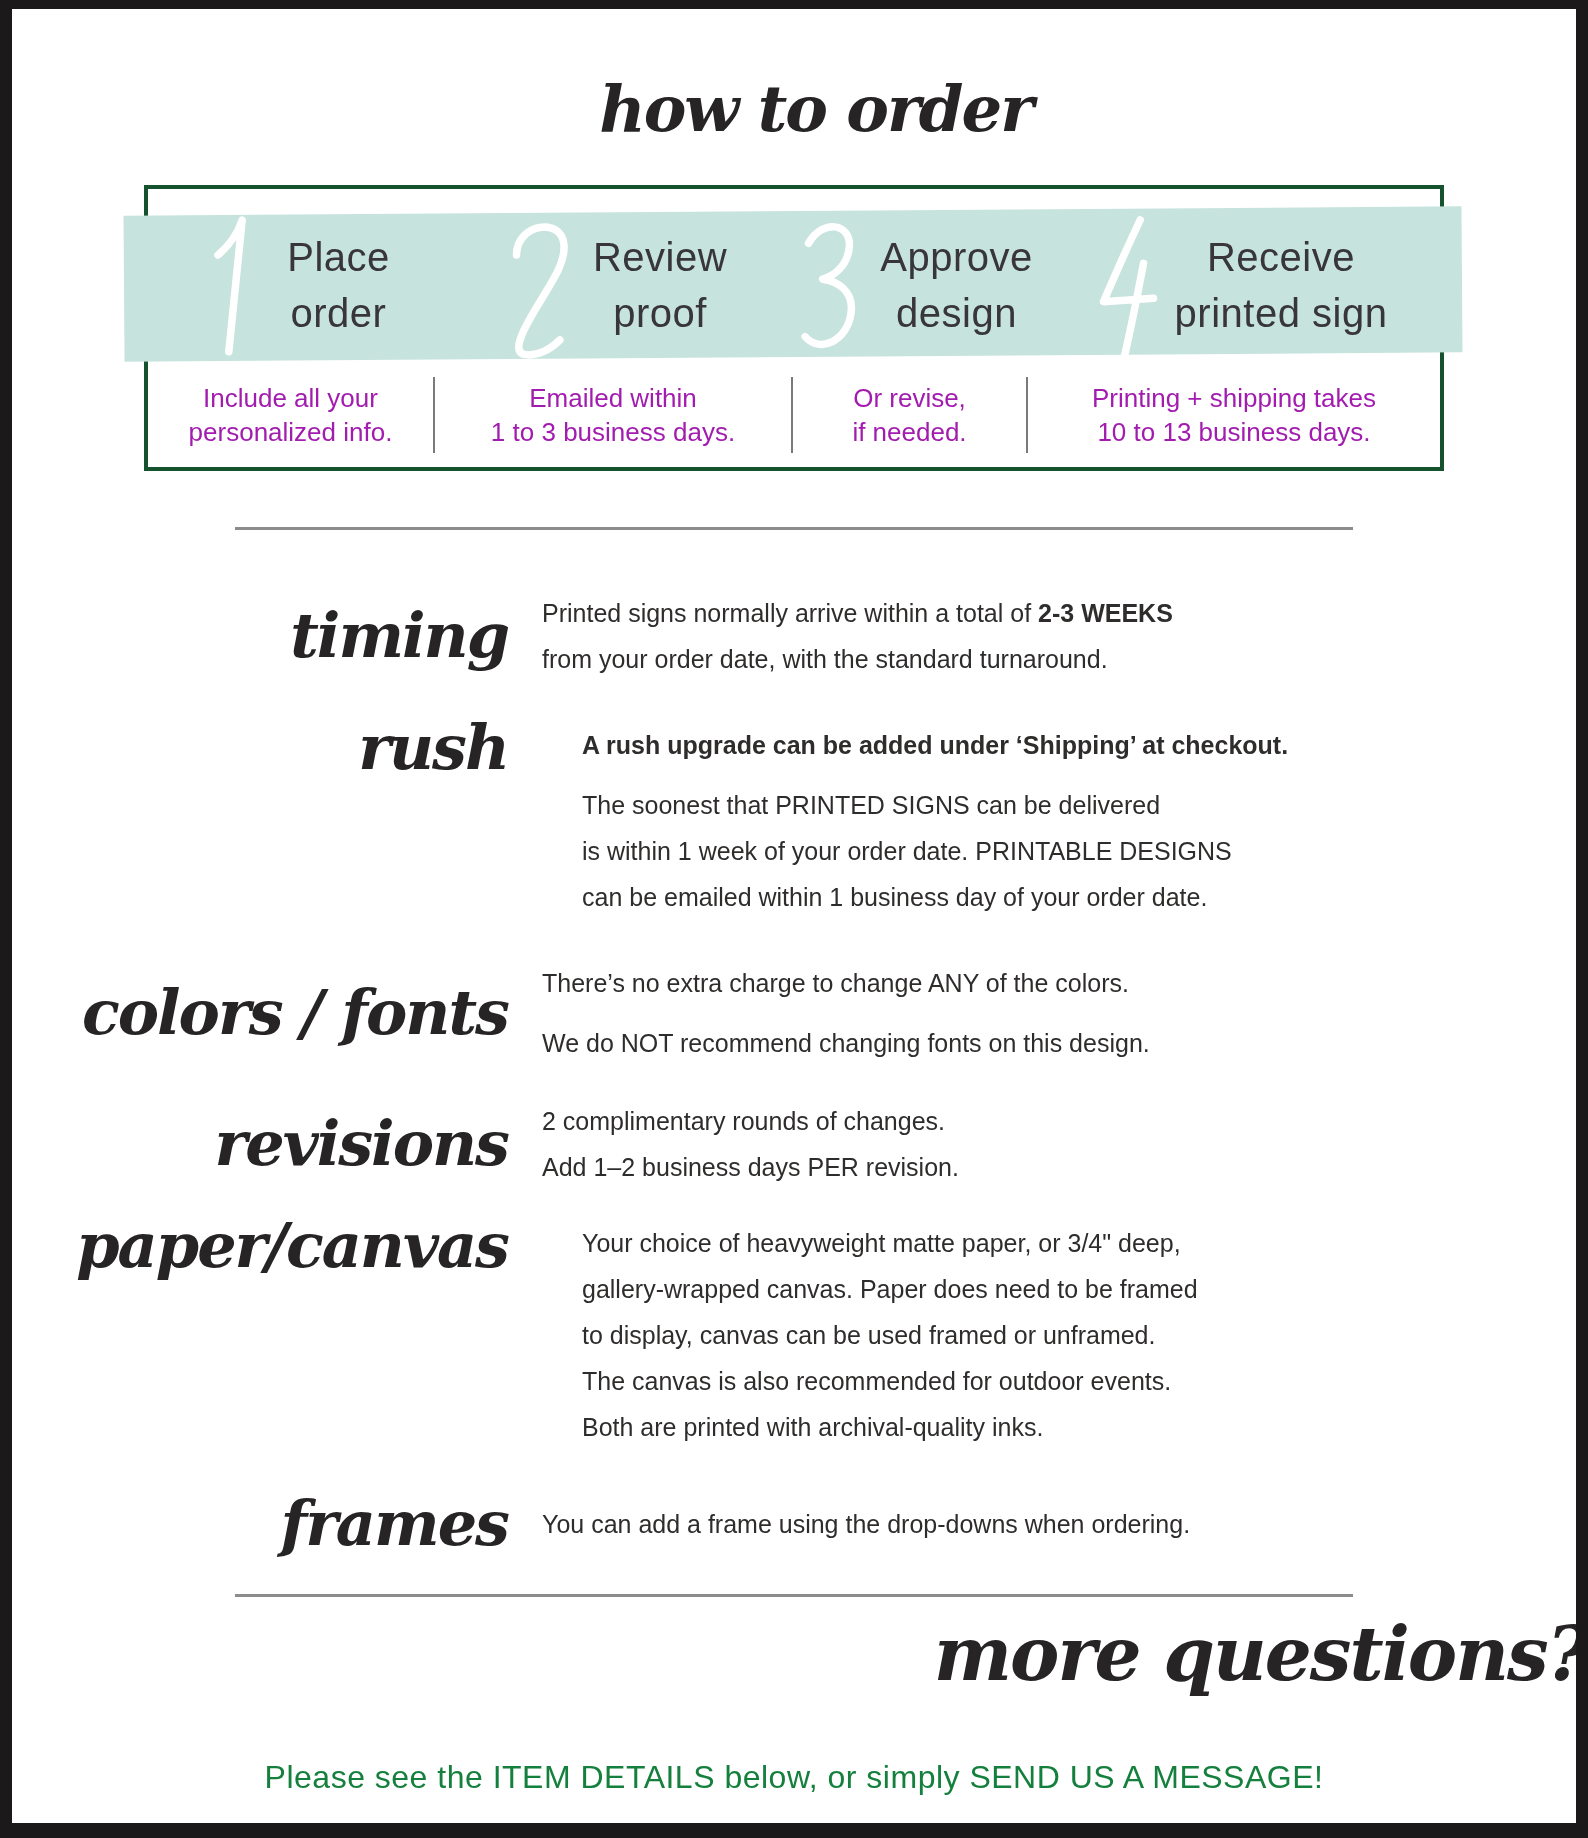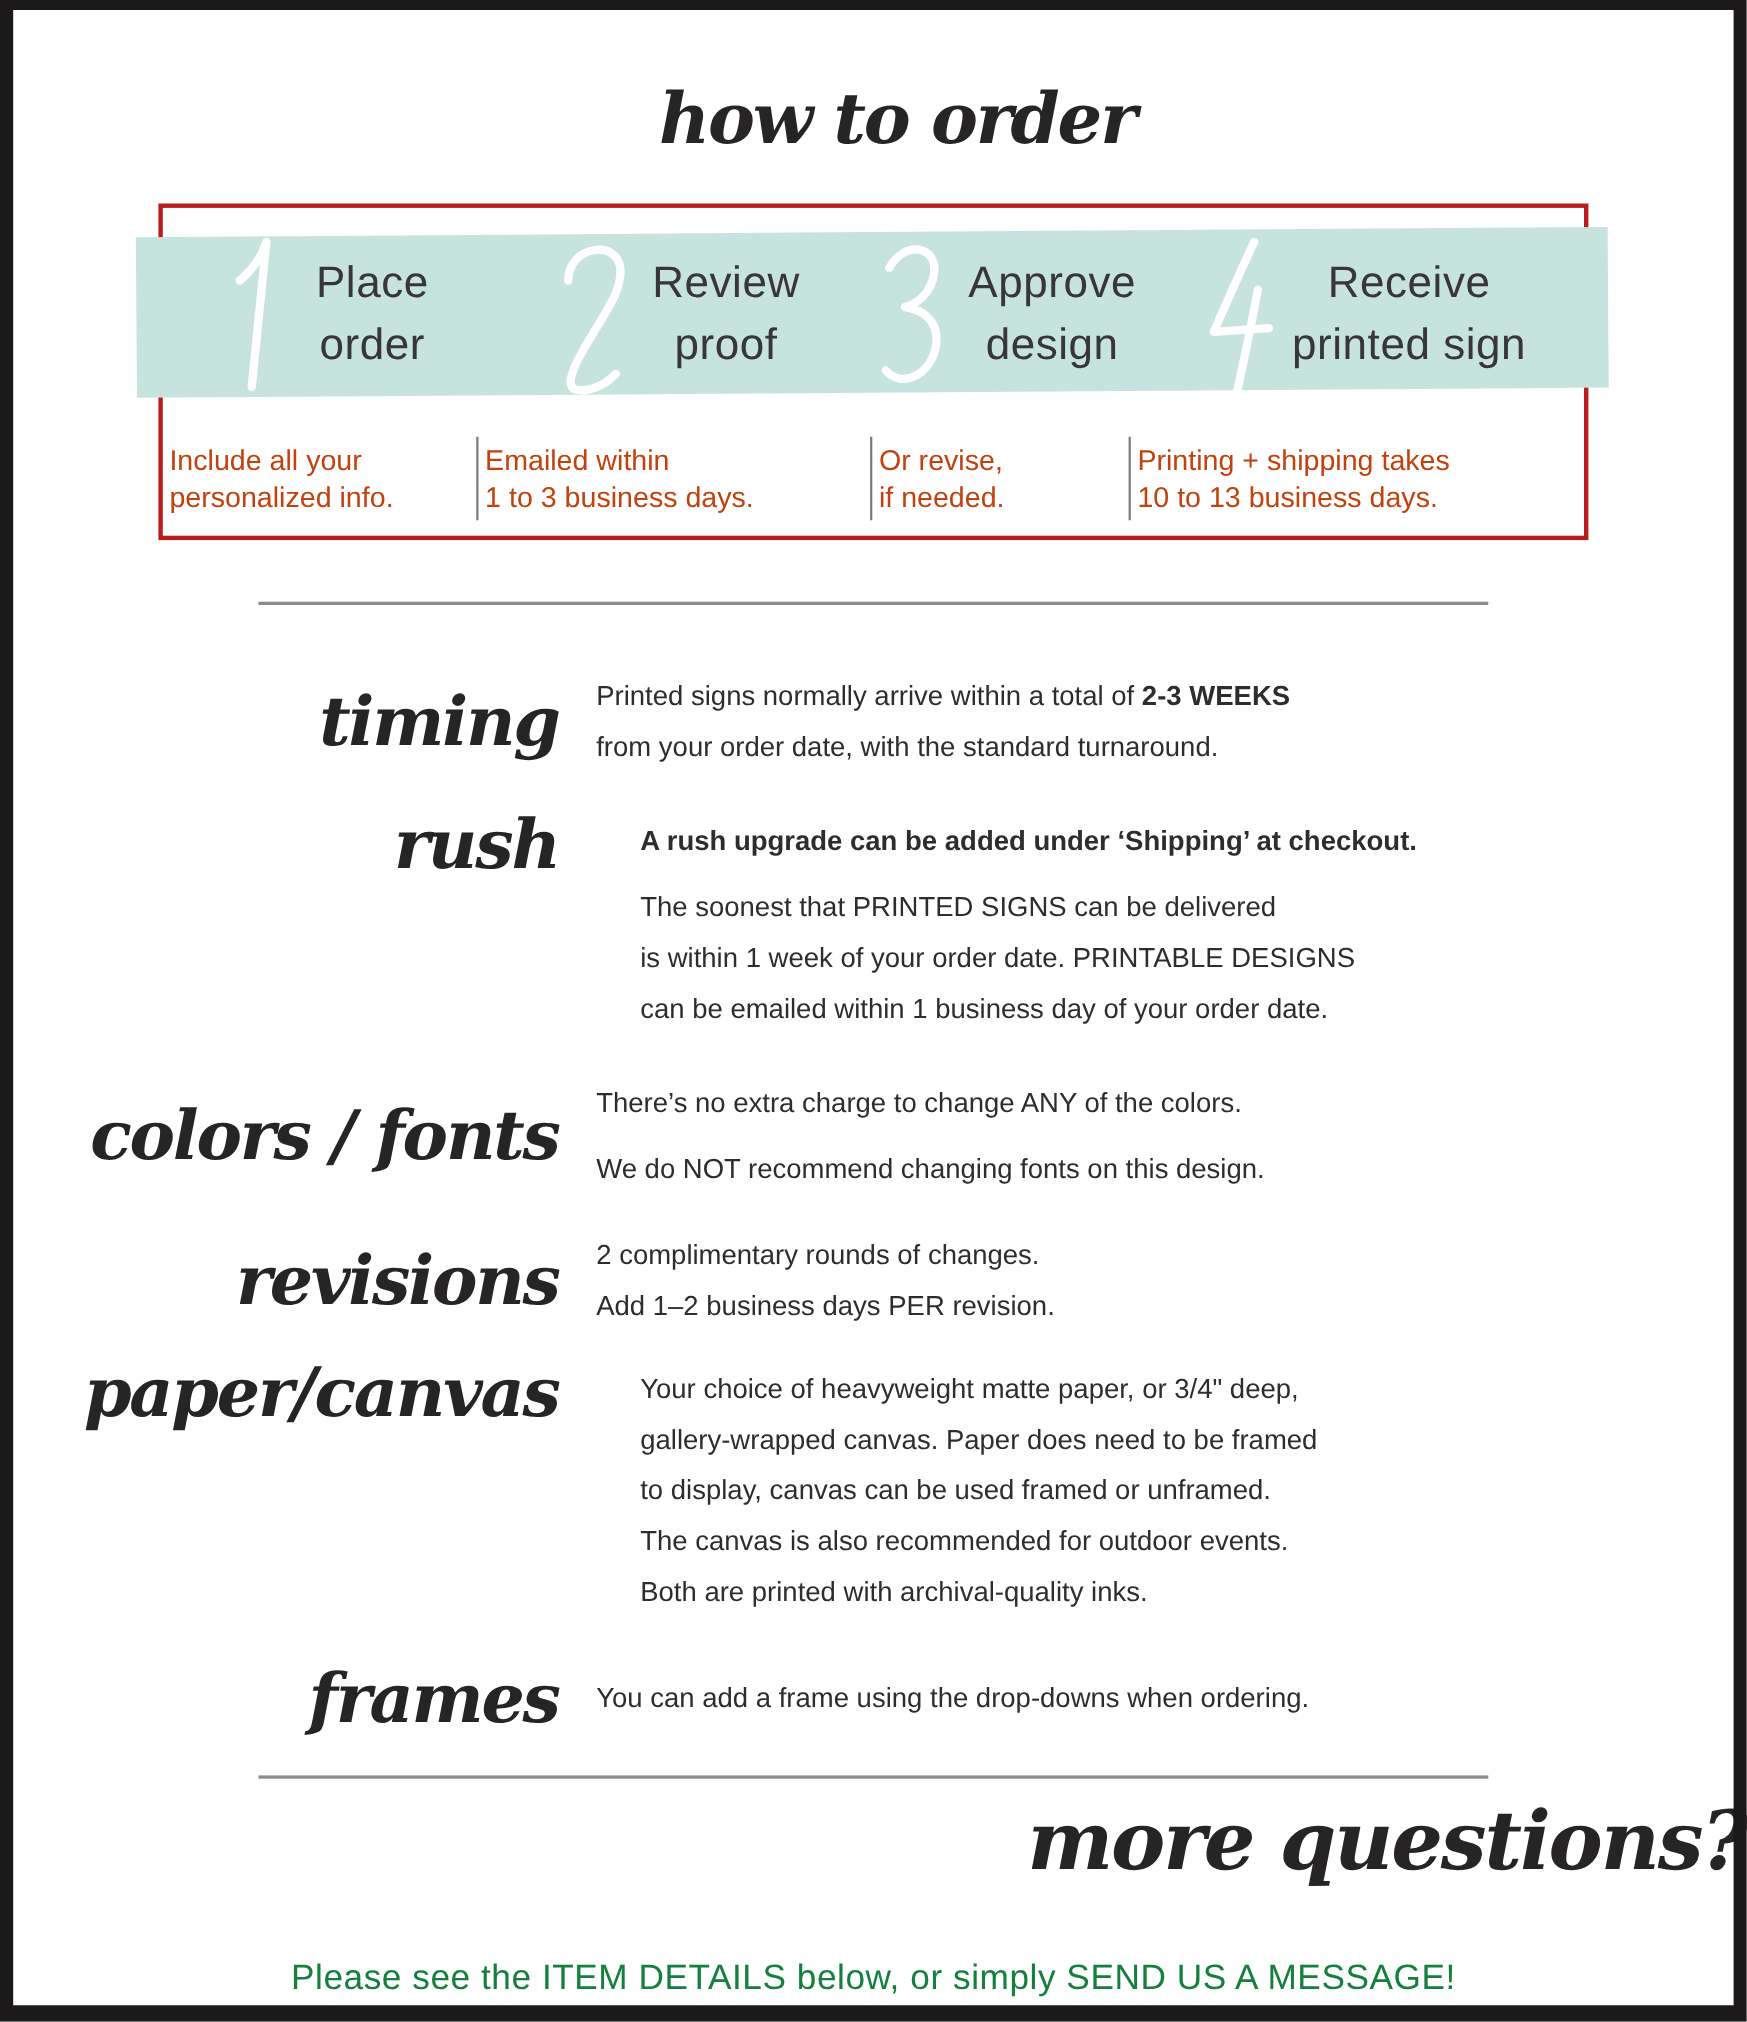--- a/index.html
+++ b/index.html
@@ -34,21 +34,21 @@
     text-align:center;
     font-size:64px;
     line-height:1.17;
     padding-left:43px;
   }
   
   .steps-box{
     position:relative;
     width:1292px;
     margin:38px auto 0;
-    border:4px solid #b91c1c;
+    border:4px solid #14532d;
   }
   .band{
     position:absolute;top:22px;left:-24px;right:-22px;height:146px;
     background:var(--accent);
     transform:rotate(-0.4deg);
   }
   .steps-row{
     position:relative;
     display:grid;grid-template-columns:285px 358px 235px 1fr;
     align-items:center;
@@ -61,23 +61,22 @@
     font-size:40px;line-height:56px;
     color:#38363a;text-align:center;letter-spacing:0.5px;
   }
   .desc-row{
     position:relative;
     display:grid;grid-template-columns:285px 358px 235px 1fr;
     padding:12px 0 14px;
   }
   .desc-cell{
     font-size:26px;line-height:34px;
-    color:#c2410c;text-align:left;
+    color:#a21caf;text-align:center;
     padding:4px 6px;
-    margin-top:20px;
   }
   .desc-cell + .desc-cell{border-left:2px solid #7a7a7a;}
   
   .divider{height:3px;background:var(--divider);width:1118px;margin:0 auto;}
   .divider.top{margin-top:56px;}
   .divider.bottom{margin-top:36px;}
   
   .sections{margin:60px 0 0 56px;}
   .section{display:flex;align-items:center;margin-bottom:40px;}
   .section:nth-child(2),.section:nth-child(5){align-items:flex-start;gap:40px;}

